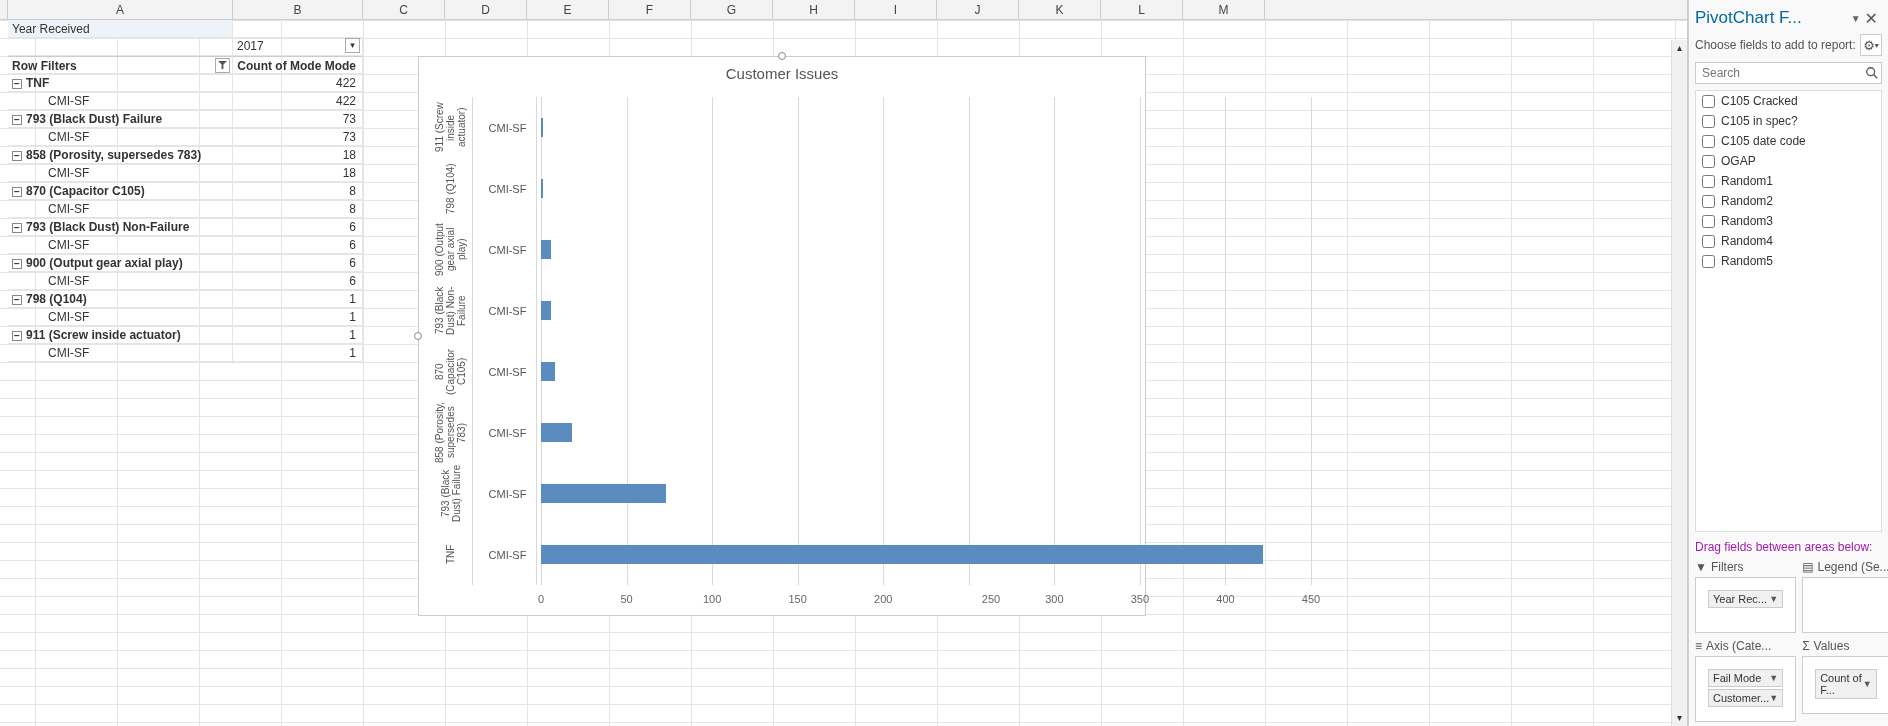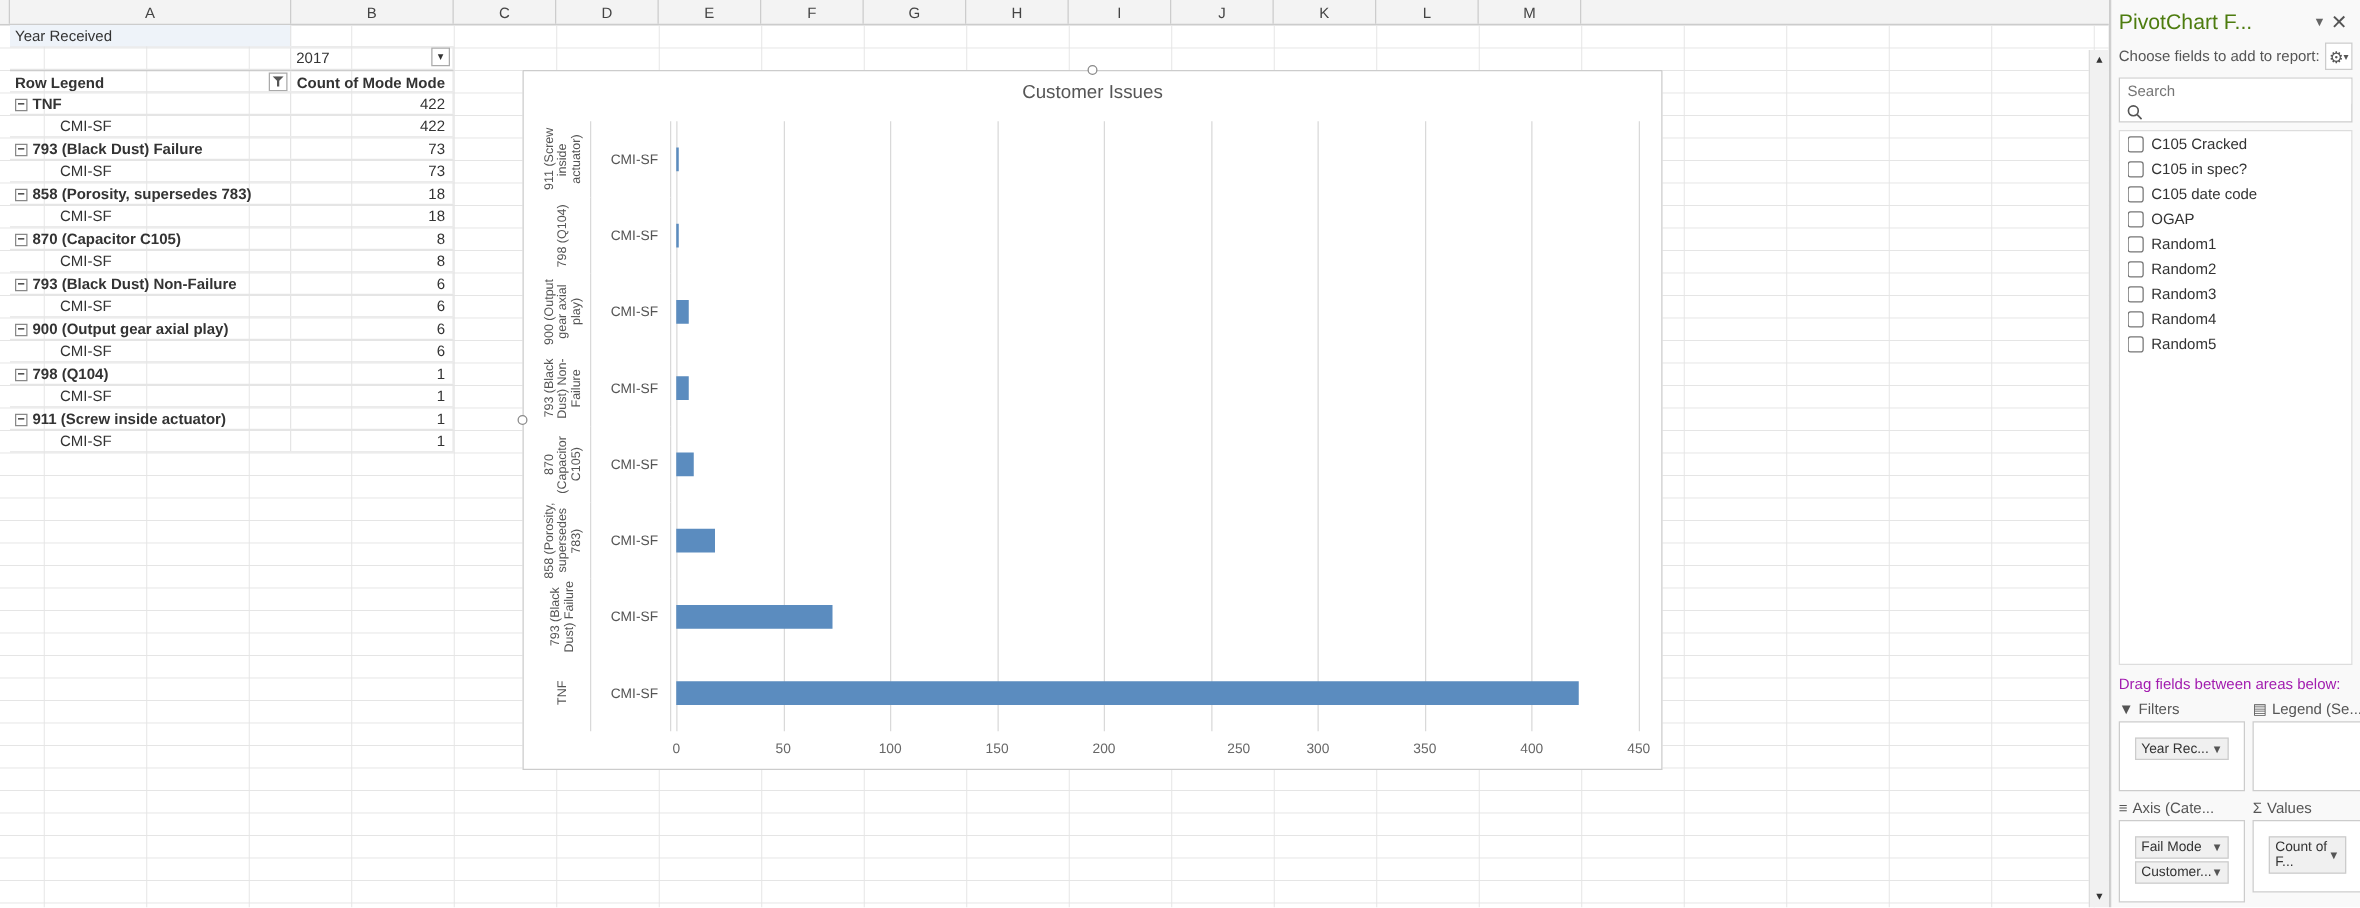--- a/index.html
+++ b/index.html
@@ -73,21 +73,21 @@
 }
 .filter-icon svg { width: 9px; height: 9px; }
 .exp { display:inline-block; width:10px; height:10px; border:1px solid #888; margin-right:4px; font-size:10px; line-height:8px; text-align:center; background:#fff; vertical-align:middle;}
 .lvl0 .pA { font-weight: bold; }
 .lvl1 .pA { padding-left: 40px; }
 .gt-row .pA, .gt-row .pB { font-weight: bold; border-top: 1px solid #aaa; }
 
 .chart {
   position: absolute;
   left: 418px; top: 36px;
-  width: 912px; height: 560px;
+  width: 728px; height: 560px;
   background: #fff;
   border: 1px solid #ccc;
 }
 .chart-handle {
   position:absolute; width:8px; height:8px; border:1px solid #888; background:#fff; border-radius:50%;
 }
 .ch-top { top:-5px; left:50%; transform:translateX(-50%);}
 .ch-left { left:-5px; top:50%; transform:translateY(-50%);}
 .chart-title { text-align:center; font-size:15px; color:#555; padding:8px 0 4px; }
 .chart-body { position:absolute; left:10px; right:10px; top:40px; bottom:30px; }
@@ -105,26 +105,26 @@
 
 .pane {
   width: 200px;
   border-left: 1px solid #d0d0d0;
   background: #f9f9f9;
   display: flex; flex-direction: column;
   font-size: 12px;
   padding: 4px 6px;
 }
 .pane-hdr { display:flex; align-items:center; justify-content:space-between; padding:4px 0;}
-.pane-title { color:#4d7c0f; font-size:17px; white-space:nowrap; overflow:hidden; text-overflow:ellipsis; flex:1;}
+.pane-title { color:#0369a1; font-size:17px; white-space:nowrap; overflow:hidden; text-overflow:ellipsis; flex:1;}
 .pane-dd { font-size:10px; color:#666; margin-left:2px; cursor:pointer;}
 .pane-close { font-size:16px; color:#555; cursor:pointer; padding:0 4px;}
 .pane-sub { color:#555; font-size:12px; padding:2px 0 6px; display:flex; align-items:center; justify-content:space-between;}
 .gear { width:22px; height:22px; border:1px solid #ccc; background:#fff; display:flex; align-items:center; justify-content:center; font-size:13px; color:#555; cursor:pointer;}
-.search-wrap { display:flex; border:1px solid #ccc; background:#fff; margin-bottom:6px;flex-direction:column; }
+.search-wrap { display:flex; border:1px solid #ccc; background:#fff; margin-bottom:6px; }
 .search-wrap input { flex:1; border:none; padding:3px 6px; font-size:12px; outline:none;}
 .search-wrap .sicon { width:24px; display:flex; align-items:center; justify-content:center; color:#555;}
 .field-list { flex:1; border:1px solid #ddd; background:#fff; overflow-y:auto; margin-bottom:8px; position:relative;}
 .field-list::-webkit-scrollbar{width:14px;}
 .field-item { display:flex; align-items:center; padding:3px 6px; gap:6px; }
 .field-item input[type=checkbox]{ width:13px; height:13px; }
 .drag-lbl { font-size:12px; color:#a21caf; margin-bottom:6px;}
 .zones { display:grid; grid-template-columns:1fr 1fr; grid-template-rows:auto auto; gap:6px; }
 .zone { border:0; }
 .zone-title { font-size:12px; color:#555; margin-bottom:3px; display:flex; align-items:center; gap:4px; white-space:nowrap; overflow:hidden;}
@@ -164,21 +164,21 @@
           <span>2017</span>
           <span class="dd-btn">▾</span>
         </div>
       </div>
       <div class="prow">
           <div class="pA"></div>
           <div class="pB"></div>
         </div>
       <div class="prow hdr-row">
         <div class="pA">
-          <span>Row Legend</span>
+          <span>Row Filters</span>
           <span class="filter-icon">
             <svg viewBox="0 0 10 10">
                 <path d="M0 0 L10 0 L6 4 L6 9 L4 9 L4 4 Z" fill="#555"></path>
               </svg>
           </span>
         </div>
         <div class="pB"><span>Count of Mode Mode</span></div>
       </div>
       <div id="pivot-rows">
           <div class="prow lvl0">

